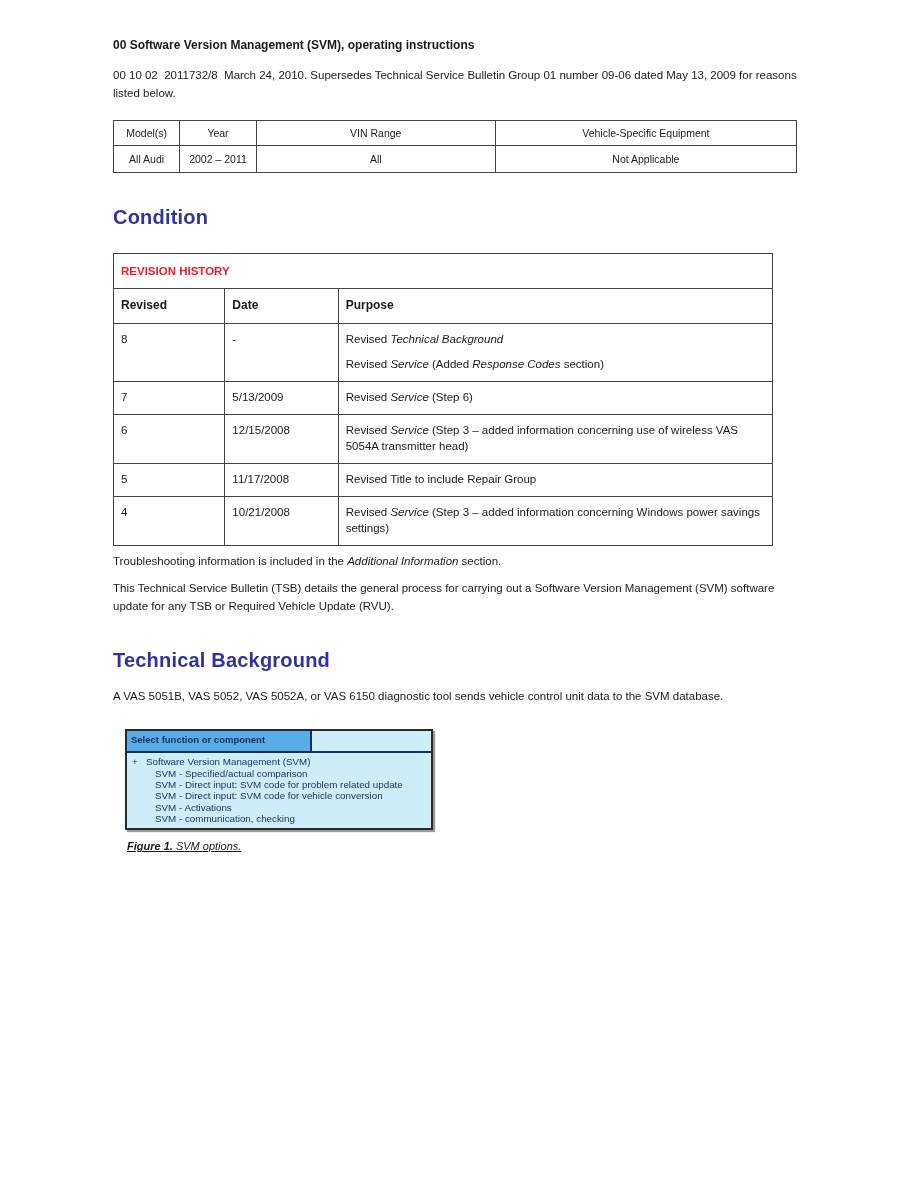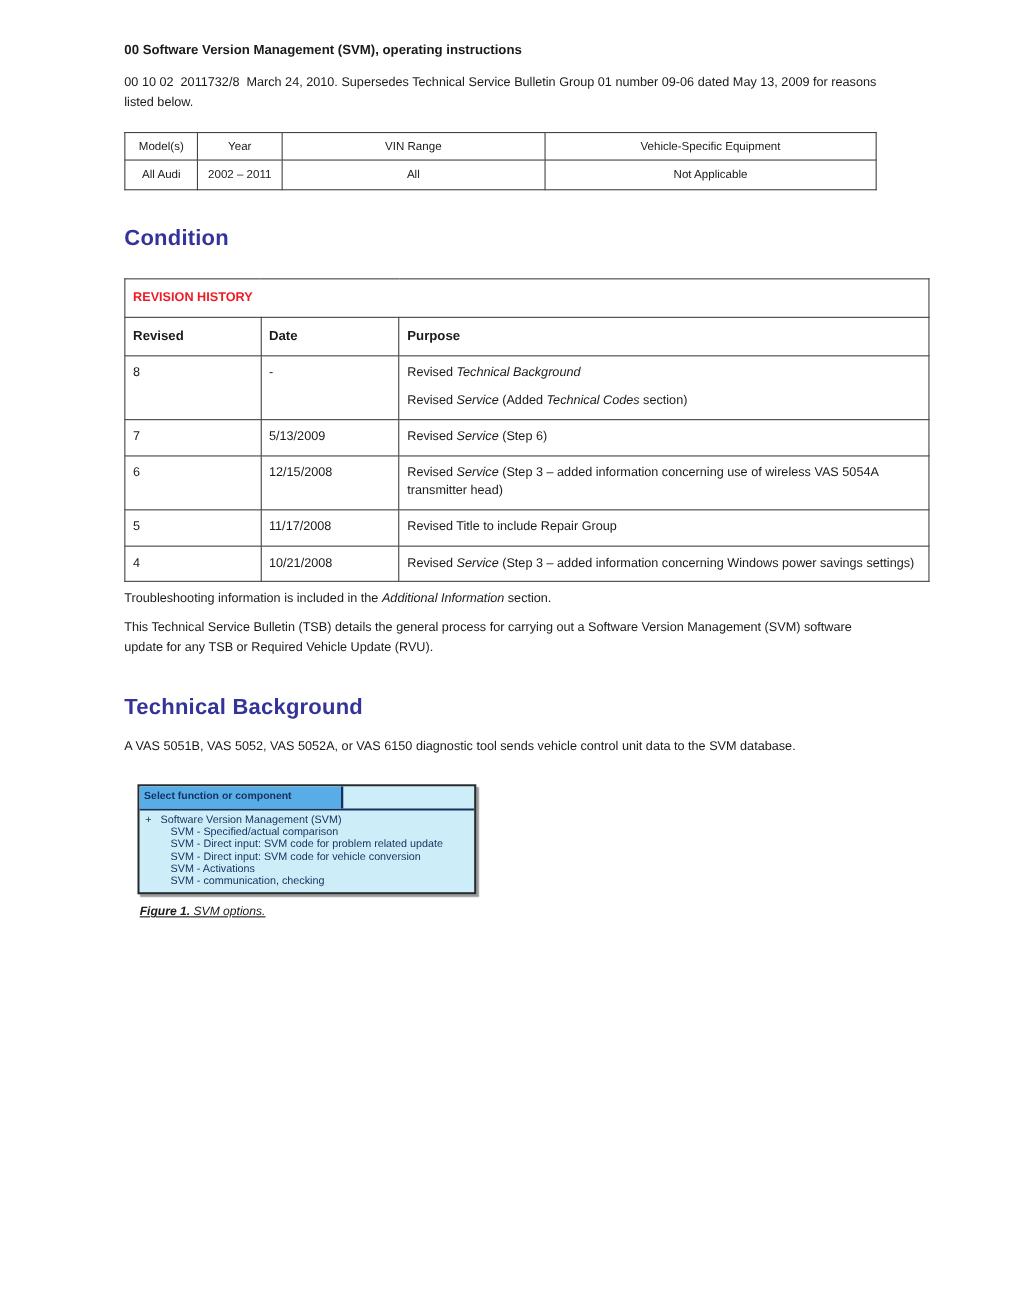--- a/index.html
+++ b/index.html
@@ -66,21 +66,21 @@
     margin-top: 33px;
     font-size: 20px;
     font-weight: bold;
     color: var(--heading);
     letter-spacing: 0.2px;
   }
 
   
   .revision-table {
     margin-top: 24px;
-    width: 732px;
+    width: 660px;
     table-layout: fixed;
   }
   .revision-table td {
     border: 1px solid #444;
     vertical-align: top;
     font-size: 11.5px;
     padding: 7px 7px 8px 7px;
     line-height: 1.45;
   }
   .revision-table .title-cell {
@@ -199,21 +199,21 @@
       <tr>
         <td class="head-cell">Revised</td>
         <td class="head-cell">Date</td>
         <td class="head-cell">Purpose</td>
       </tr>
       <tr>
         <td>8</td>
         <td>-</td>
         <td>
             <span class="rich-par"><span>Revised </span><span class="it">Technical Background</span></span>
-            <span class="rich-par"><span>Revised </span><span class="it">Service</span><span> (Added </span><span class="it">Technical Codes</span><span> section)</span></span>
+            <span class="rich-par"><span>Revised </span><span class="it">Service</span><span> (Added </span><span class="it">Response Codes</span><span> section)</span></span>
           </td>
       </tr>
       <tr>
         <td>7</td>
         <td>5/13/2009</td>
         <td>
             <span class="rich-par"><span>Revised </span><span class="it">Service</span><span> (Step 6)</span></span>
           </td>
       </tr>
       <tr>

